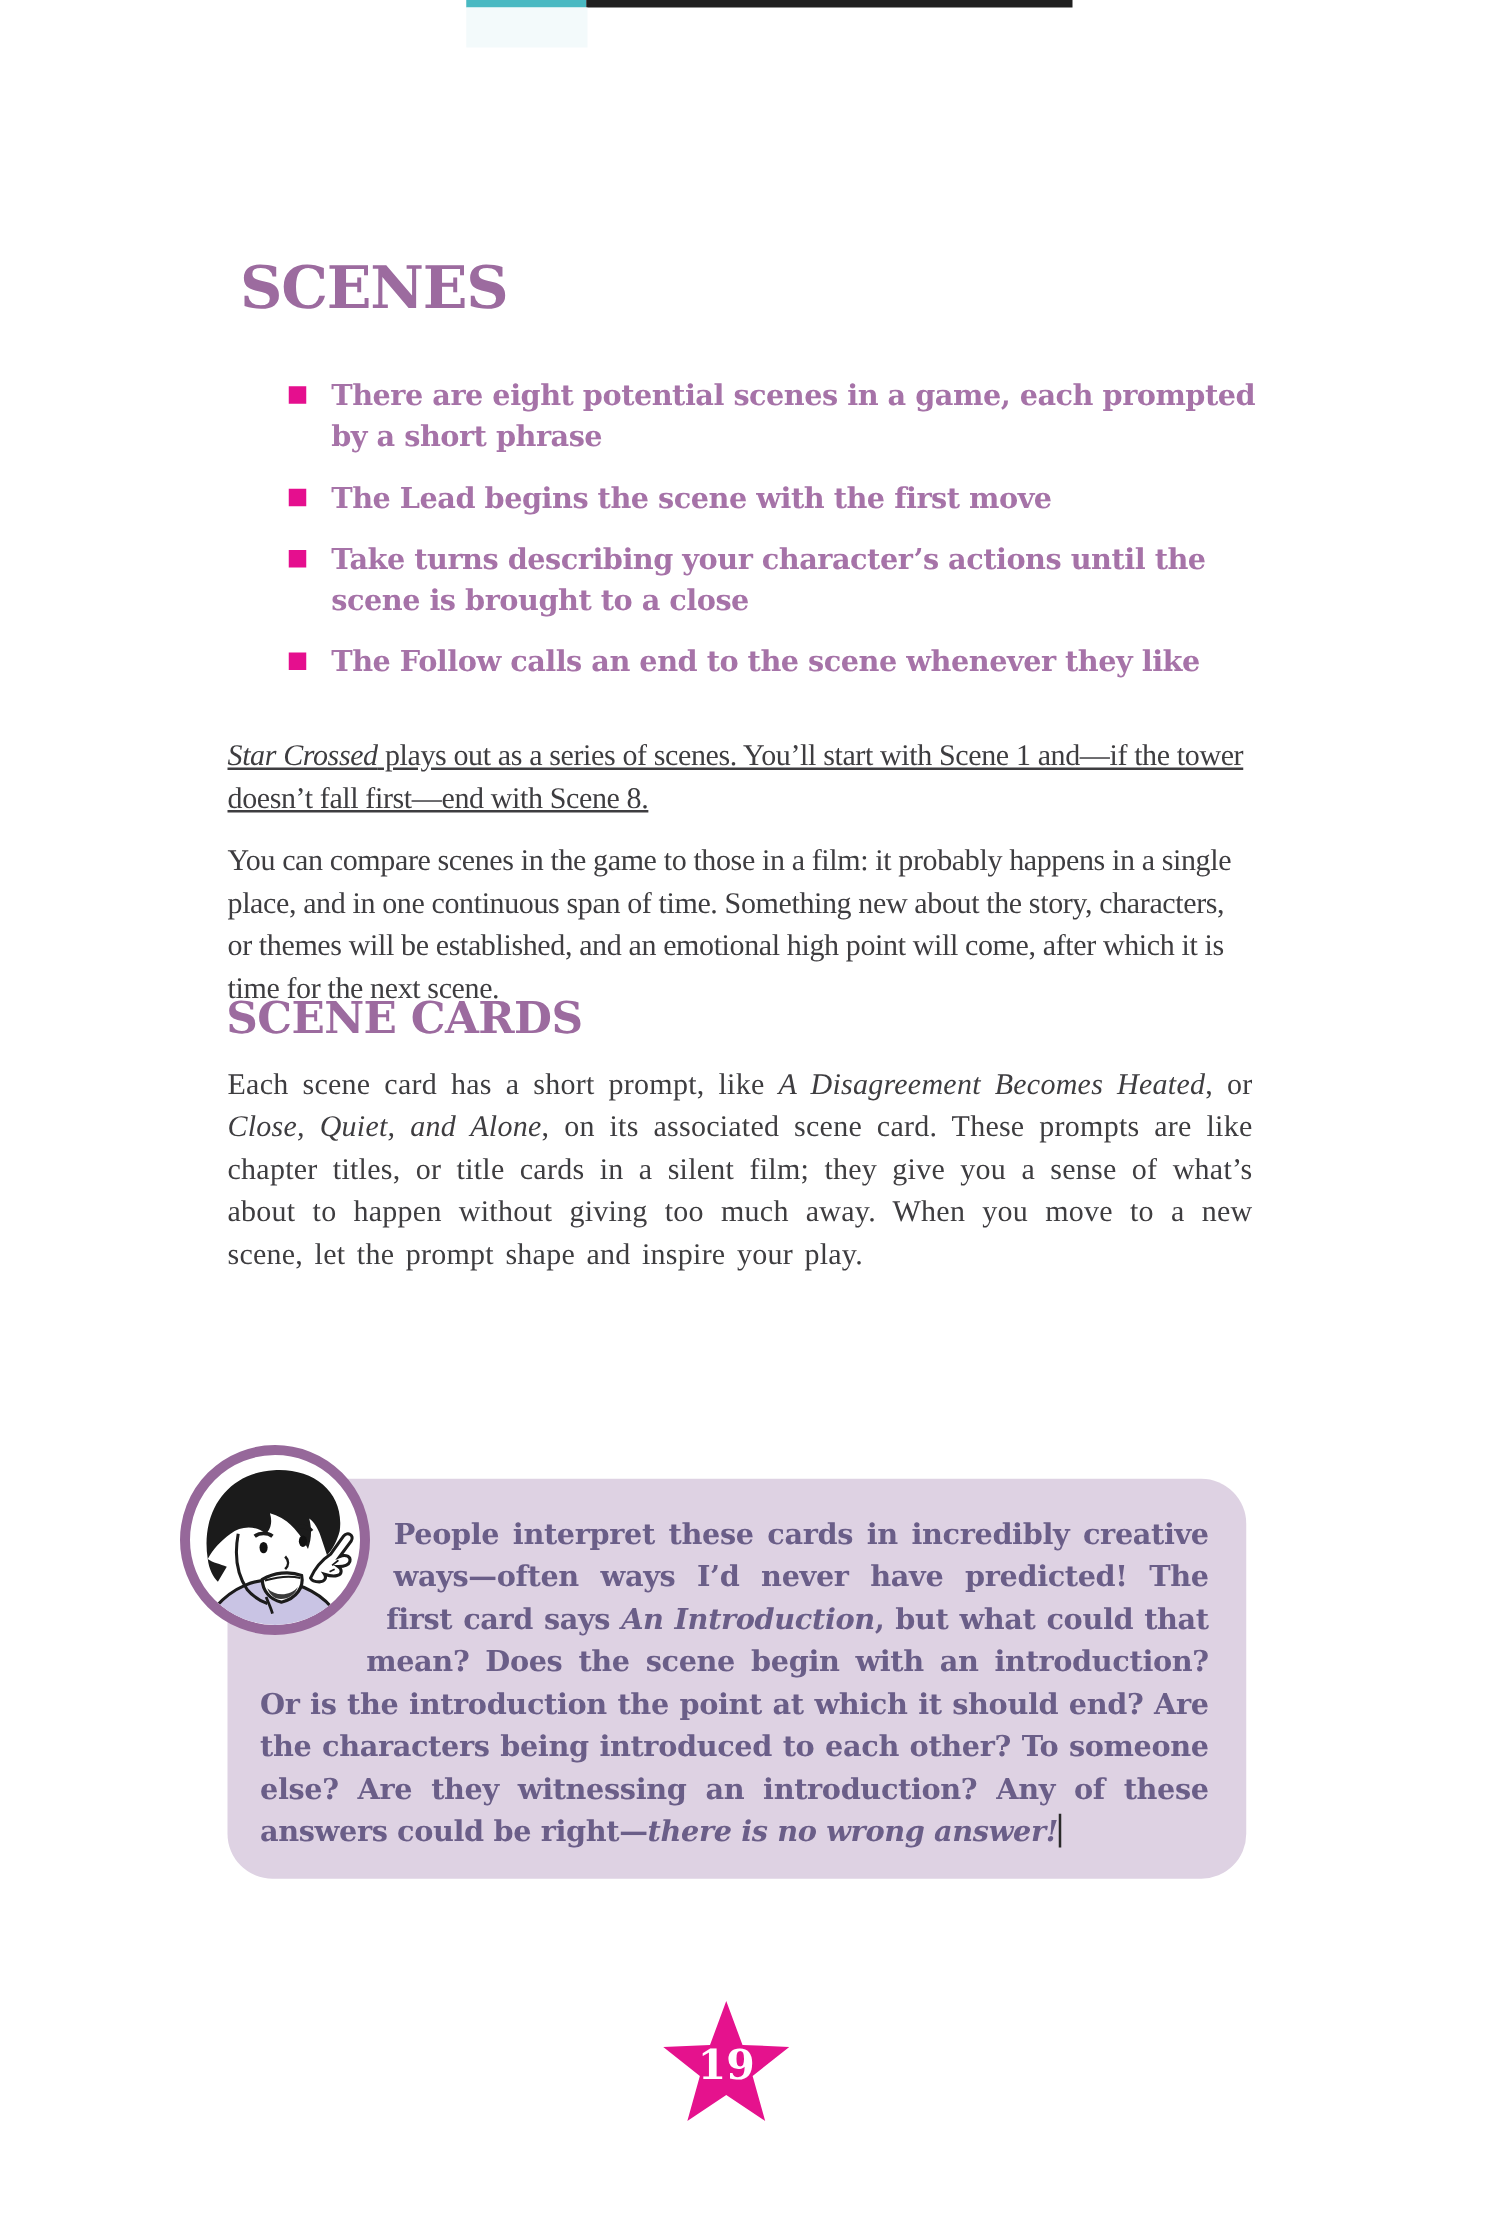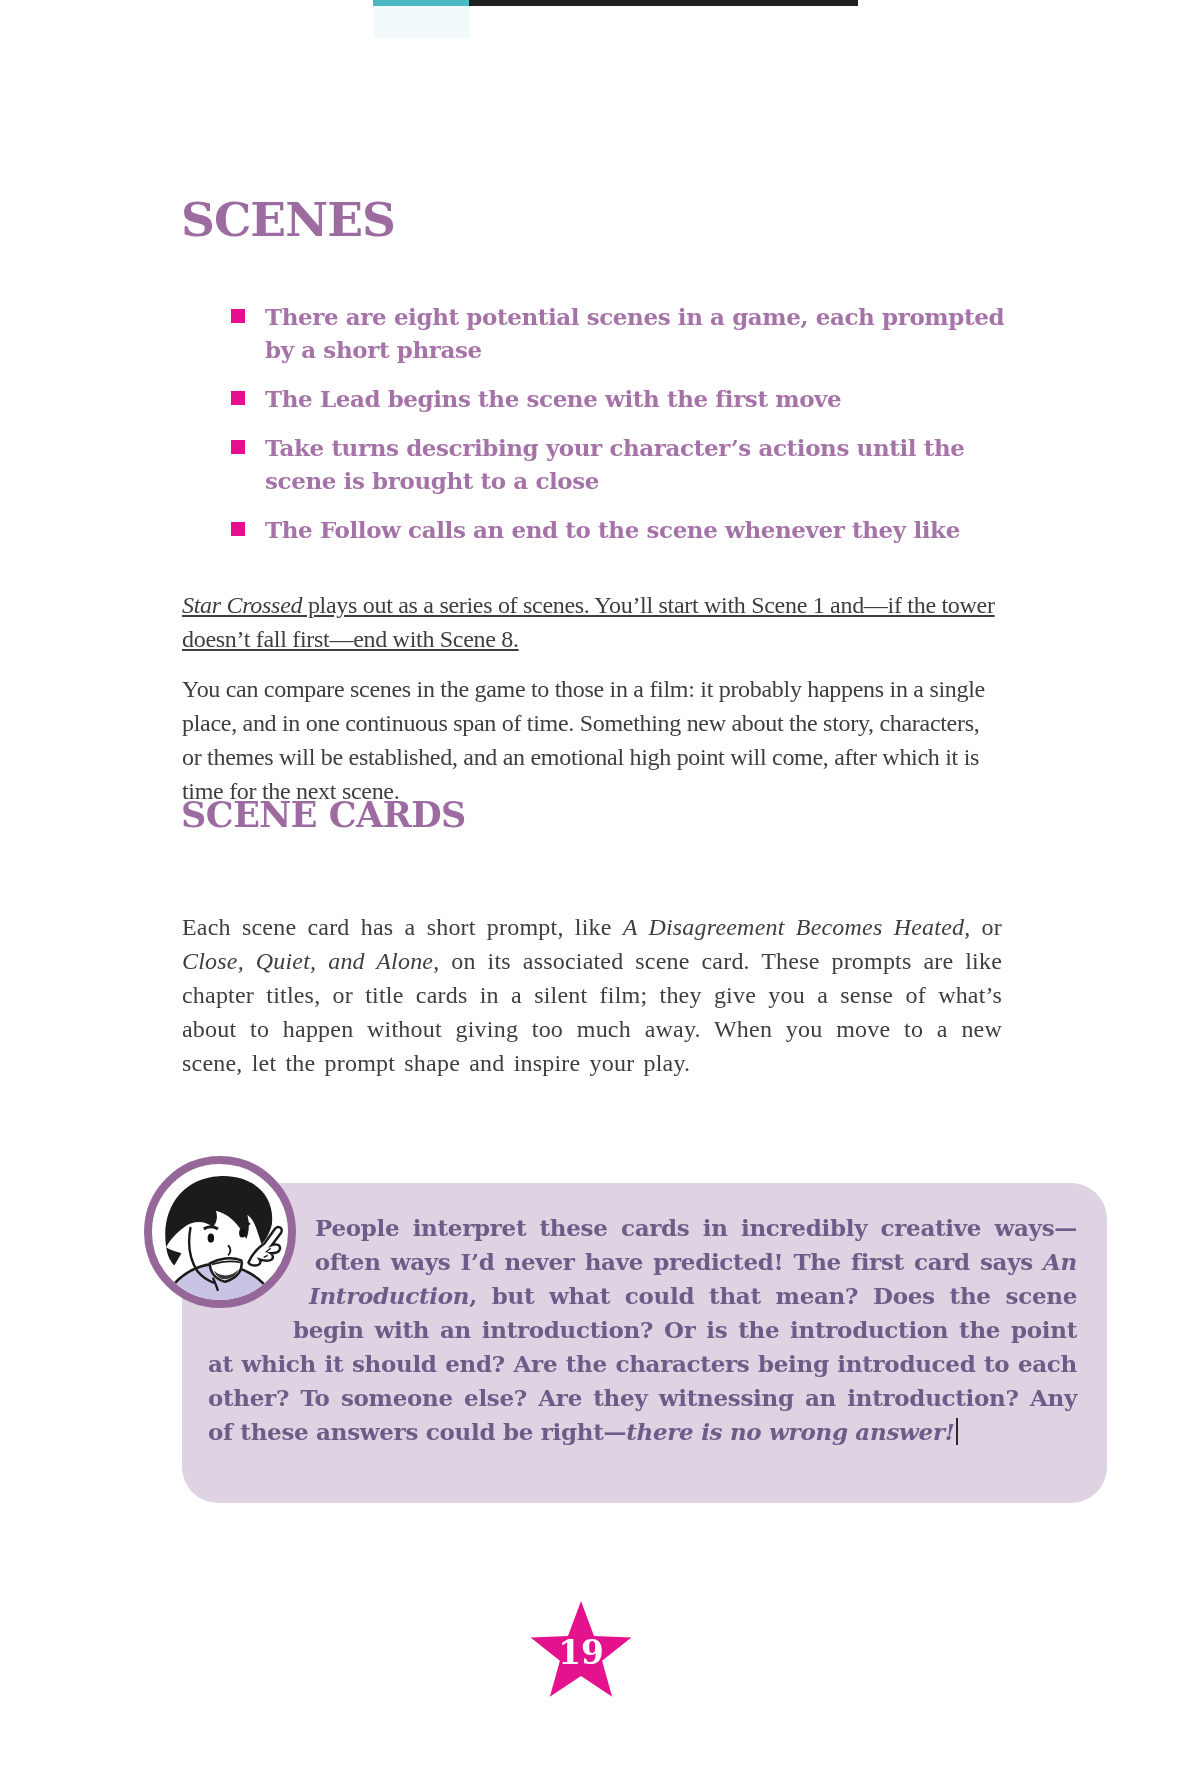--- a/index.html
+++ b/index.html
@@ -6,44 +6,44 @@
   body{background:#ffffff;font-family:"Liberation Sans",sans-serif;}
   .page{position:relative;width:1190px;height:1790px;background:#ffffff;overflow:hidden;}
 
   
   .bar{position:absolute;top:0;height:6px;}
   .bar-teal{left:373px;width:96px;background:#49b9c2;}
   .bar-black{left:469px;width:389px;background:#202020;}
   .bar-tint{position:absolute;left:373px;top:6px;width:97px;height:32px;background:#f3fafb;}
 
   
-  .h-main{position:absolute;left:179px;top:192px;margin:2px;
+  .h-main{position:absolute;left:179px;top:192px;margin:13px;
     font-family:"DejaVu Serif","Liberation Serif",serif;font-weight:700;
     font-size:47px;line-height:1.1;letter-spacing:-1px;color:#9c6b9f;}
   .h-sub{position:absolute;left:181px;top:796px;margin:0;
     font-family:"DejaVu Serif","Liberation Serif",serif;font-weight:700;
     font-size:35px;line-height:1.1;letter-spacing:-0.5px;color:#9c6b9f;}
 
   
   .bullets{position:absolute;left:265px;top:284px;width:742px;margin:0;padding:0;list-style:none;
     font-family:"DejaVu Serif","Liberation Serif",serif;font-weight:700;
     font-size:23px;line-height:33px;letter-spacing:-0.4px;color:#a673a8;}
   .bullets li{position:relative;margin:16px 0 8px 0;}
   .sq{position:absolute;left:-34px;top:9px;width:14px;height:14px;background:#e50f8e;display:block;}
 
   
   .body-p{position:absolute;left:182px;width:820px;margin:0;
     font-family:"Liberation Serif",serif;font-size:24px;line-height:34px;
     letter-spacing:-0.3px;color:#3e3d40;}
   .p1{top:588px;text-decoration:underline;}
   .p2{top:672px;}
-  .p3{top:910px;text-align:justify;letter-spacing:0.2px;word-spacing:3px;}
+  .p3{top:851px;text-align:justify;letter-spacing:0.2px;word-spacing:3px;}
 
   
-  .callout{position:absolute;left:182px;top:1183px;width:925px;height:320px;
+  .callout{position:absolute;left:182px;top:1183px;width:815px;height:320px;
     background:#ded2e3;border-radius:36px;box-sizing:border-box;
     padding:28px 30px 0 26px;}
   .callout-text{margin:0;font-family:"DejaVu Serif","Liberation Serif",serif;font-weight:700;
     font-size:23px;line-height:34px;letter-spacing:-0.3px;color:#6a5e88;text-align:justify;}
   .avatar-clear{float:left;width:128px;height:130px;
     shape-outside:circle(125px at -28px 28px);shape-margin:10px;}
   .caret{display:inline-block;width:0;height:27px;border-left:2px solid #2a2a2a;
     vertical-align:-5px;margin-left:1px;}
 
   

